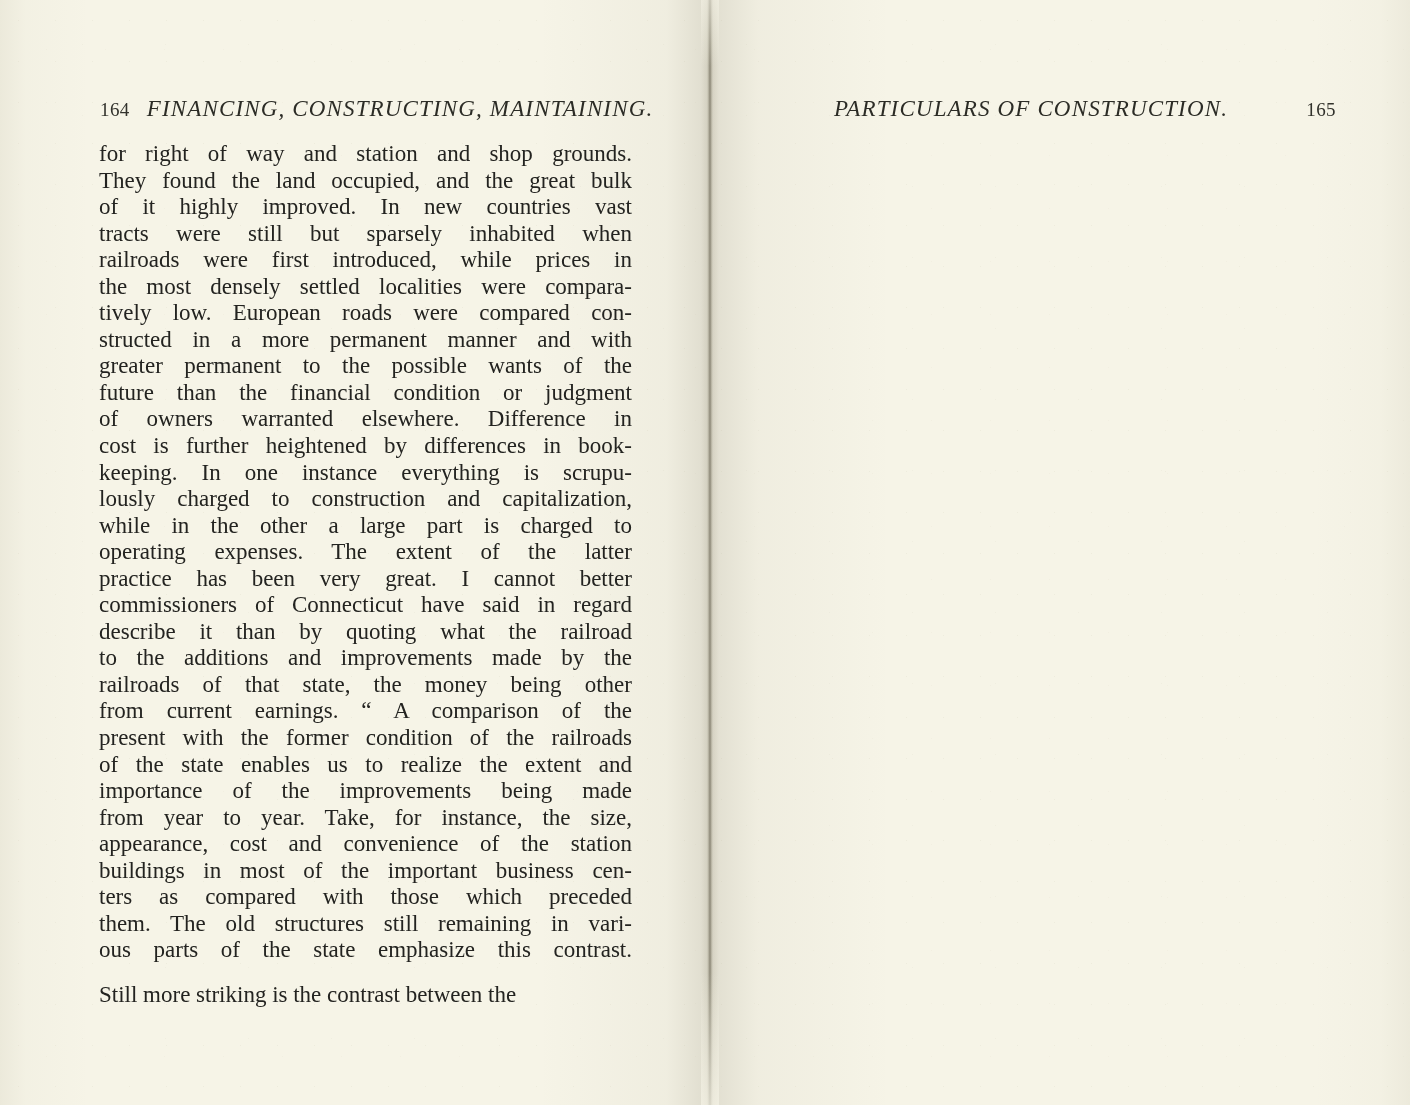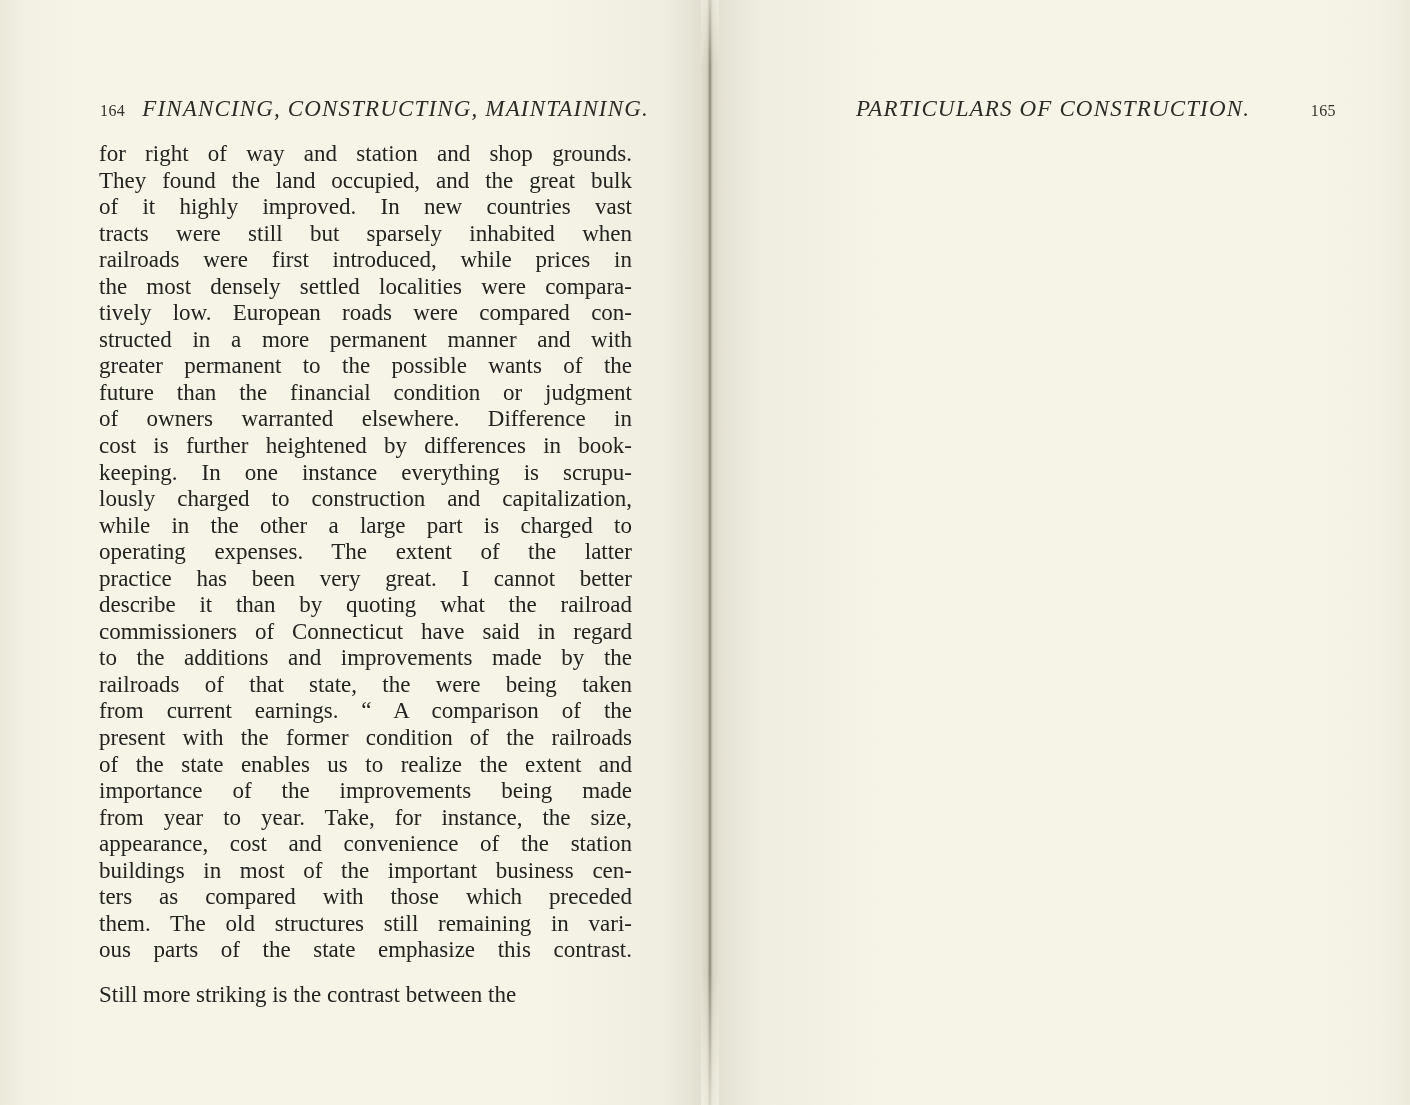--- a/index.html
+++ b/index.html
@@ -113,33 +113,33 @@
     top: 96px;
     height: 24px;
     display: flex;
     align-items: baseline;
     color: #2a2a26;
   }
   .rh-left  { left: 100px; width: 540px; }
   .rh-right { left:  70px; width: 560px; }
 
   .folio {
-    font-size: 16px;
+    font-size: 19px;
     letter-spacing: .4px;
     color: #32322c;
   }
   .rh-title {
     font-style: italic;
     font-size: 23px;
     letter-spacing: 1.15px;
     color: #2c2c26;
     white-space: nowrap;
   }
   .rh-left .folio    { margin-right: 17px; }
-  .rh-right .rh-title{ margin-left: 77px; }
+  .rh-right .rh-title{ margin-left: 55px; }
   .rh-right .folio   { margin-left: auto; margin-right: 3px; font-family: Liberation Serif, serif; }
 
   .col {
     position: absolute;
     top: 141px;
     width: 533px;
     color: #232320;
     font-size: 23px;
     line-height: 26.55px;
     text-align: justify;
@@ -189,24 +189,24 @@
           <span class="line">structed in a more permanent manner and with</span>
           <span class="line">greater permanent to the possible wants of the</span>
           <span class="line">future than the financial condition or judgment</span>
           <span class="line">of owners warranted elsewhere.  Difference in</span>
           <span class="line">cost is further heightened by differences in book-</span>
           <span class="line">keeping.  In one instance everything is scrupu-</span>
           <span class="line">lously charged to construction and capitalization,</span>
           <span class="line">while in the other a large part is charged to</span>
           <span class="line">operating expenses.  The extent of the latter</span>
           <span class="line">practice has been very great.  I cannot better</span>
+          <span class="line">commissioners of Connecticut have said in regard</span>
           <span class="line">describe it than by quoting what the railroad</span>
-          <span class="line">commissioners of Connecticut have said in regard</span>
           <span class="line">to the additions and improvements made by the</span>
-          <span class="line">railroads of that state, the were being taken</span>
+          <span class="line">railroads of that state, the money being other</span>
           <span class="line">from current earnings.  “ A comparison of the</span>
           <span class="line">present with the former condition of the railroads</span>
           <span class="line">of the state enables us to realize the extent and</span>
           <span class="line">importance of the improvements being made</span>
           <span class="line">from year to year.  Take, for instance, the size,</span>
           <span class="line">appearance, cost and convenience of the station</span>
           <span class="line">buildings in most of the important business cen-</span>
           <span class="line">ters as compared with those which preceded</span>
           <span class="line">them.  The old structures still remaining in vari-</span>
           <span class="line">ous parts of the state emphasize this contrast.</span>

